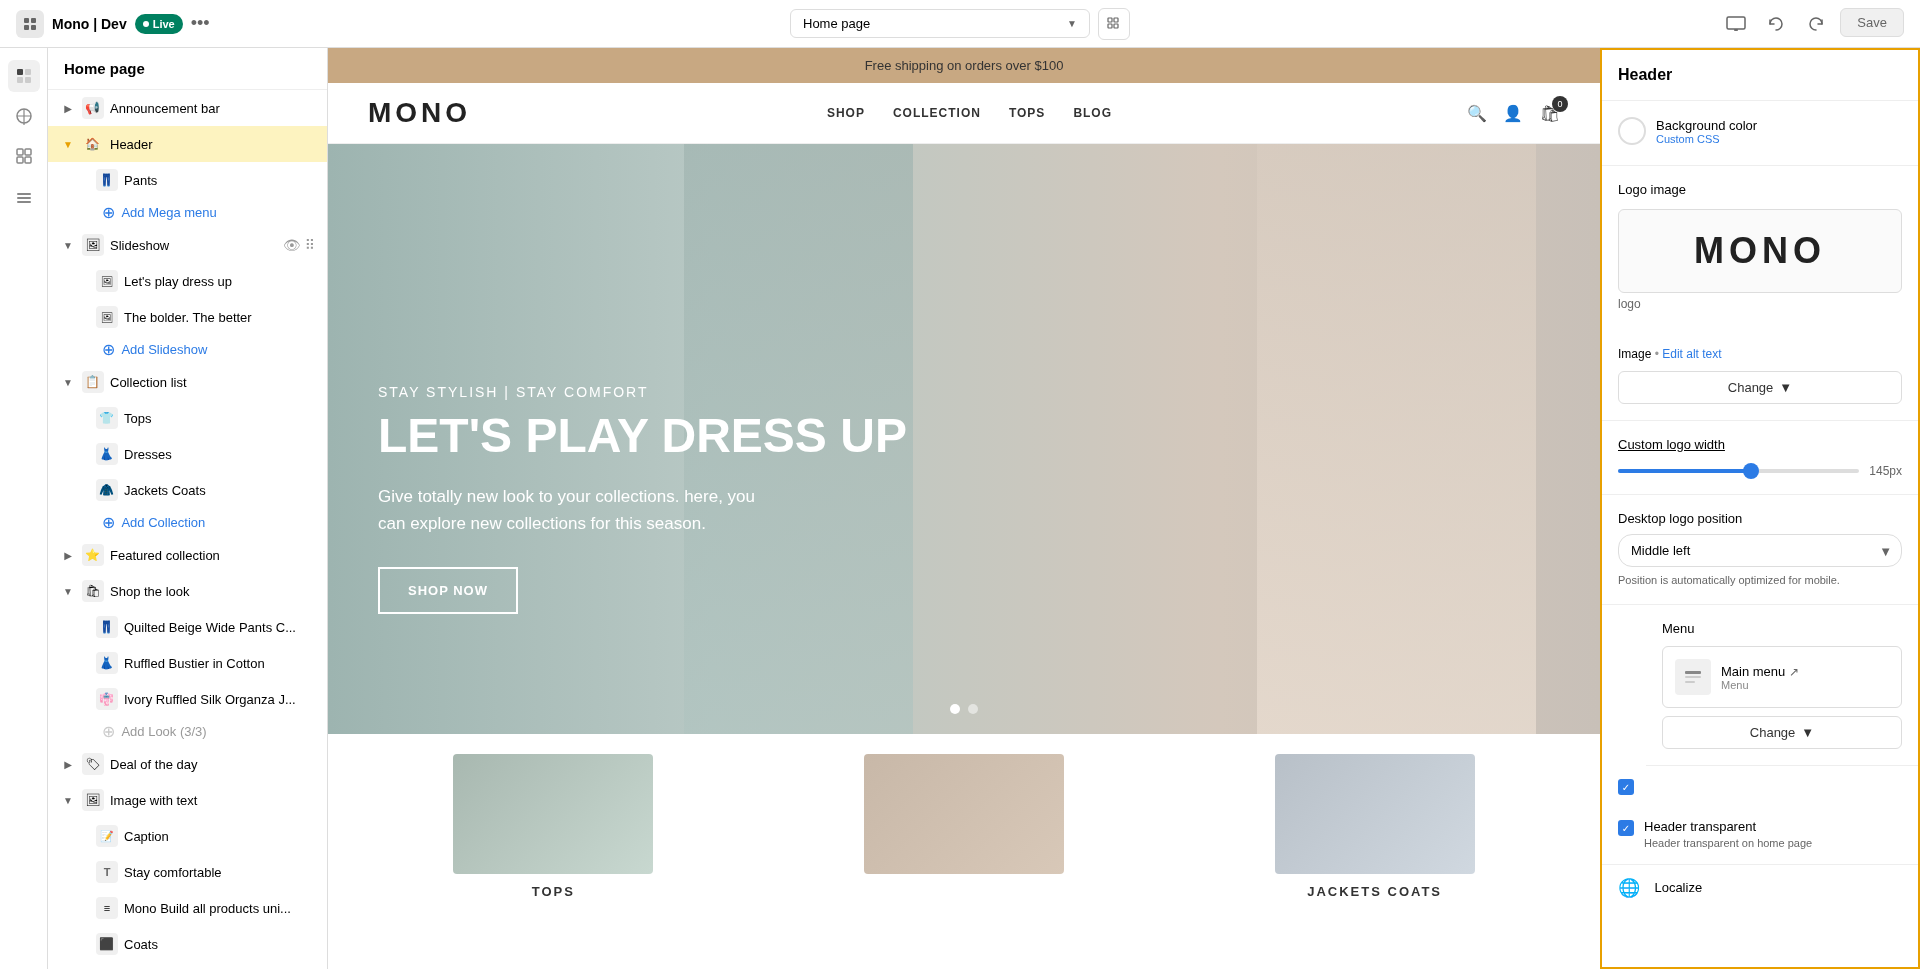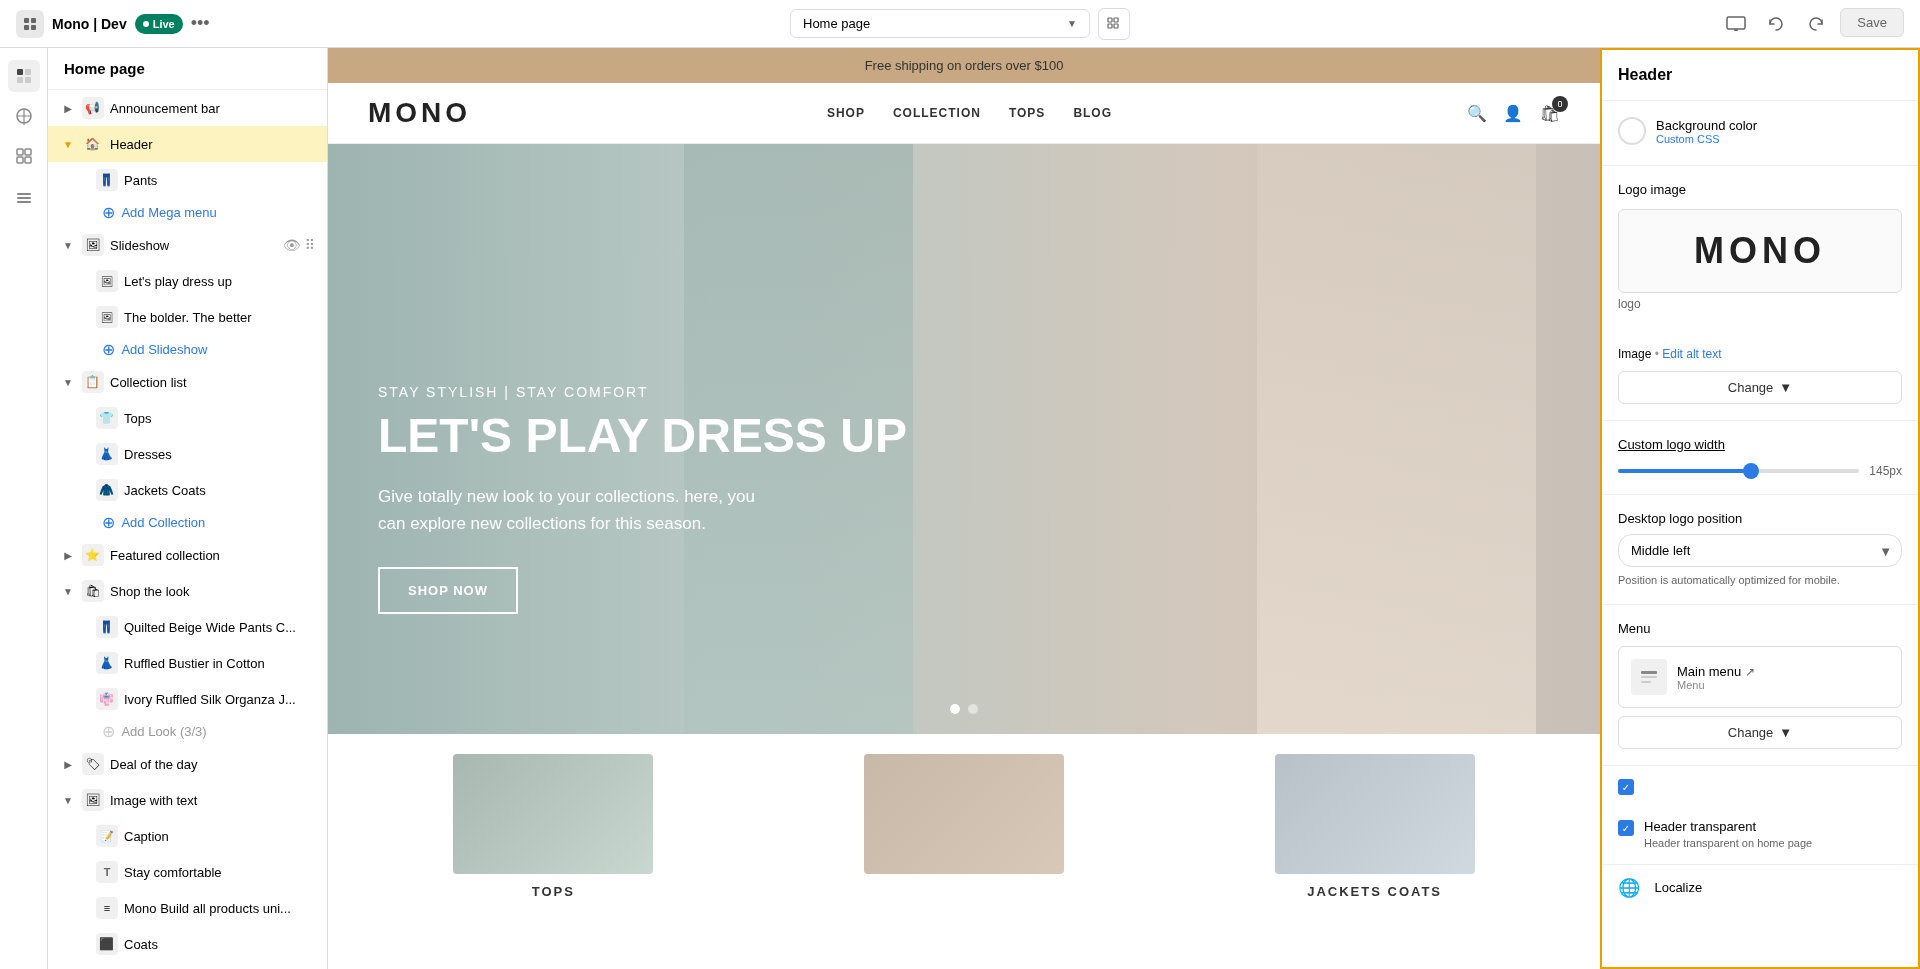--- a/index.html
+++ b/index.html
@@ -101,21 +101,21 @@
     .slider-thumb { position: absolute; top: 50%; left: 55%; transform: translate(-50%, -50%); width: 16px; height: 16px; background: #2c7be5; border-radius: 50%; cursor: pointer; }
     .slider-value { font-size: 12px; color: #666; white-space: nowrap; }
 
     .dropdown-section { padding: 16px; border-bottom: 1px solid #eee; }
     .dropdown-label { font-size: 13px; font-weight: 500; margin-bottom: 8px; }
     .select-wrapper { position: relative; }
     .select-wrapper select { width: 100%; padding: 8px 12px; border: 1px solid #ddd; border-radius: 14px; background: #fff; font-size: 13px; appearance: none; cursor: pointer; }
     .select-arrow { position: absolute; right: 10px; top: 50%; transform: translateY(-50%); pointer-events: none; color: #666; }
     .position-note { font-size: 11px; color: #666; margin-top: 6px; line-height: 1.4; }
 
-    .menu-section { padding: 16px; border-bottom: 1px solid #eee; }
+    .menu-section { padding: 16px; border-bottom: 1px solid #eee; margin-left: 44px; }
     .menu-section-label { font-size: 13px; font-weight: 500; margin-bottom: 10px; }
     .menu-item-card { border: 1px solid #ddd; border-radius: 6px; padding: 12px; margin-bottom: 8px; display: flex; align-items: center; gap: 10px; }
     .menu-item-thumb { width: 36px; height: 36px; background: #f0f0f0; border-radius: 4px; display: flex; align-items: center; justify-content: center; font-size: 16px; }
     .menu-item-info { flex: 1; }
     .menu-item-name { font-size: 13px; font-weight: 500; }
     .menu-item-sublabel { font-size: 11px; color: #888; }
     .external-icon { color: #666; font-size: 12px; }
 
     .checkbox-row { display: flex; align-items: flex-start; gap: 10px; padding: 12px 16px; }
     .checkbox { width: 16px; height: 16px; background: #2c7be5; border-radius: 3px; display: flex; align-items: center; justify-content: center; flex-shrink: 0; margin-top: 1px; }

